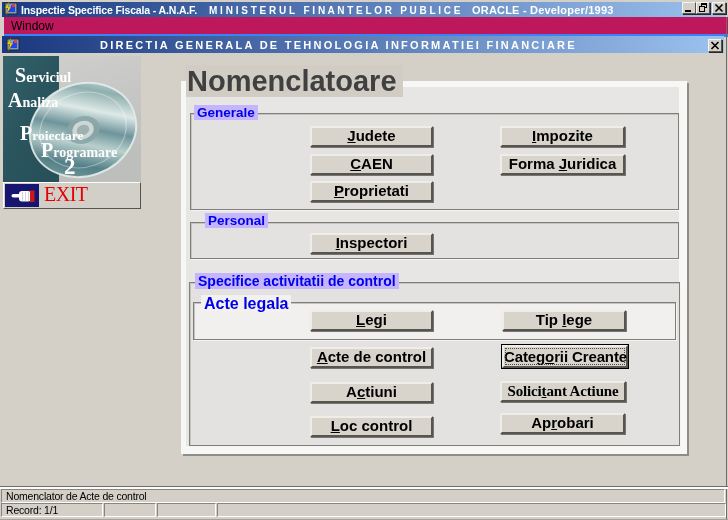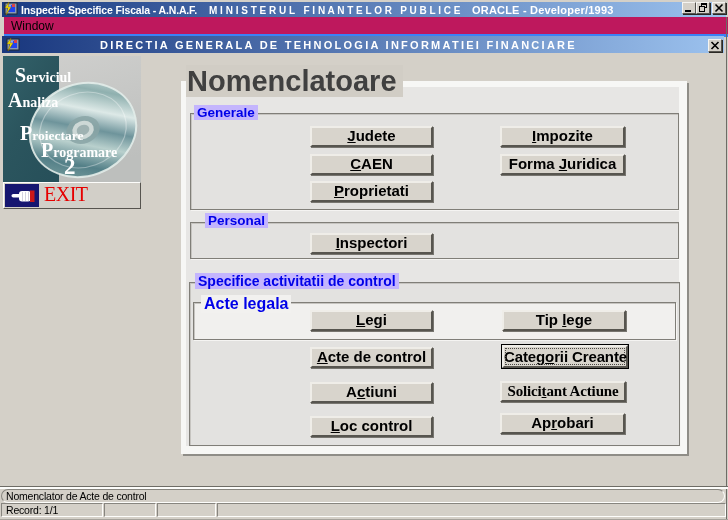--- a/index.html
+++ b/index.html
@@ -174,21 +174,21 @@
 <div class="btn" style="left:500px;top:381px;width:122px;height:17px;letter-spacing:-0.15px;font-family:Liberation Serif, serif;">Solici<u>t</u>ant Actiune</div>
 <div class="btn" style="left:310px;top:416px;width:119px;height:17px;"><u>L</u>oc control</div>
 <div class="btn" style="left:500px;top:413px;width:121px;height:17px;">Ap<u>r</u>obari</div>
 
 <div class="abs" style="left:726px;top:17px;width:1px;height:503px;background:#6e6c66;"></div>
 <div class="abs" style="left:0px;top:519px;width:728px;height:1px;background:#a5a29b;"></div>
 
 <div class="abs" style="left:0px;top:486px;width:728px;height:1px;background:#6e6c66;"></div>
 <div class="abs" style="left:0px;top:487px;width:728px;height:2px;background:#fdfdfb;"></div>
 
-<div class="sunk" style="left:1px;top:489px;width:722px;height:12px;border-radius:7px;">
+<div class="sunk" style="left:1px;top:489px;width:722px;height:12px;">
     <span>Nomenclator de Acte de control</span>
   </div>
 <div class="sunk" style="left:1px;top:503px;width:100px;height:12px;">
     <span>Record: 1/1</span>
   </div>
 <div class="sunk" style="left:104px;top:503px;width:50px;height:12px;"></div>
 <div class="sunk" style="left:157px;top:503px;width:57px;height:12px;"></div>
 <div class="sunk" style="left:217px;top:503px;width:507px;height:12px;"></div>
 
 </body></html>

